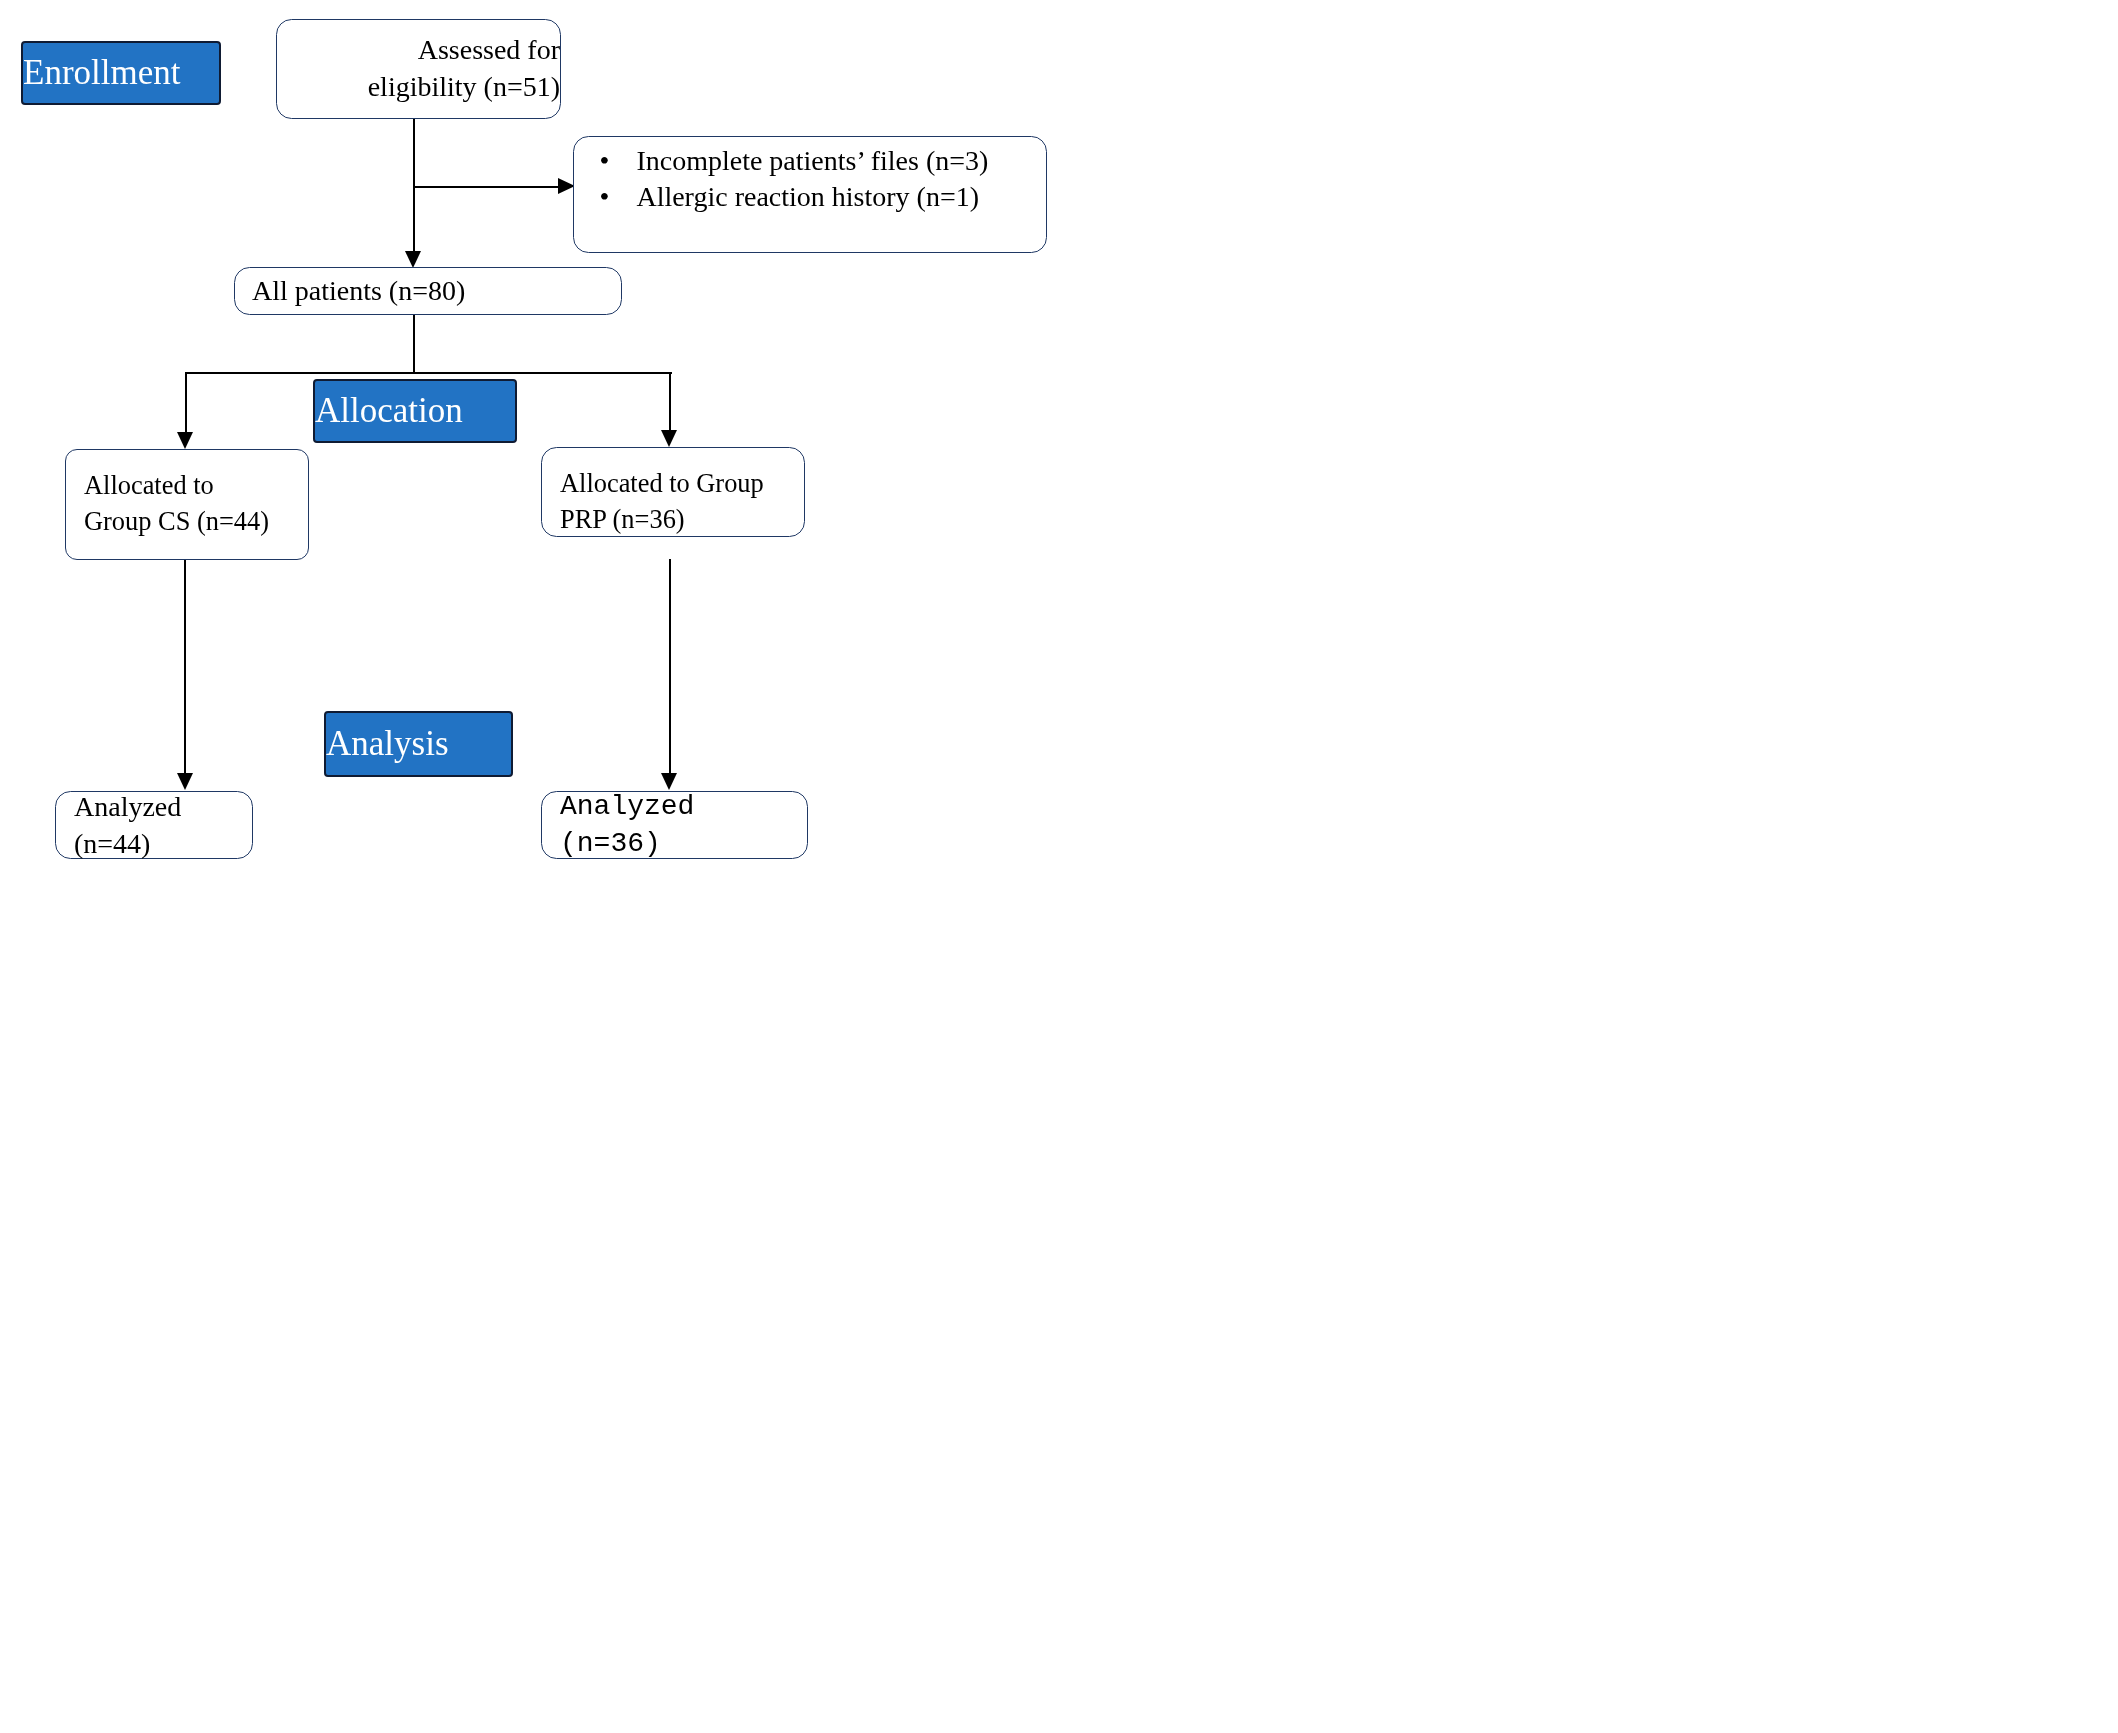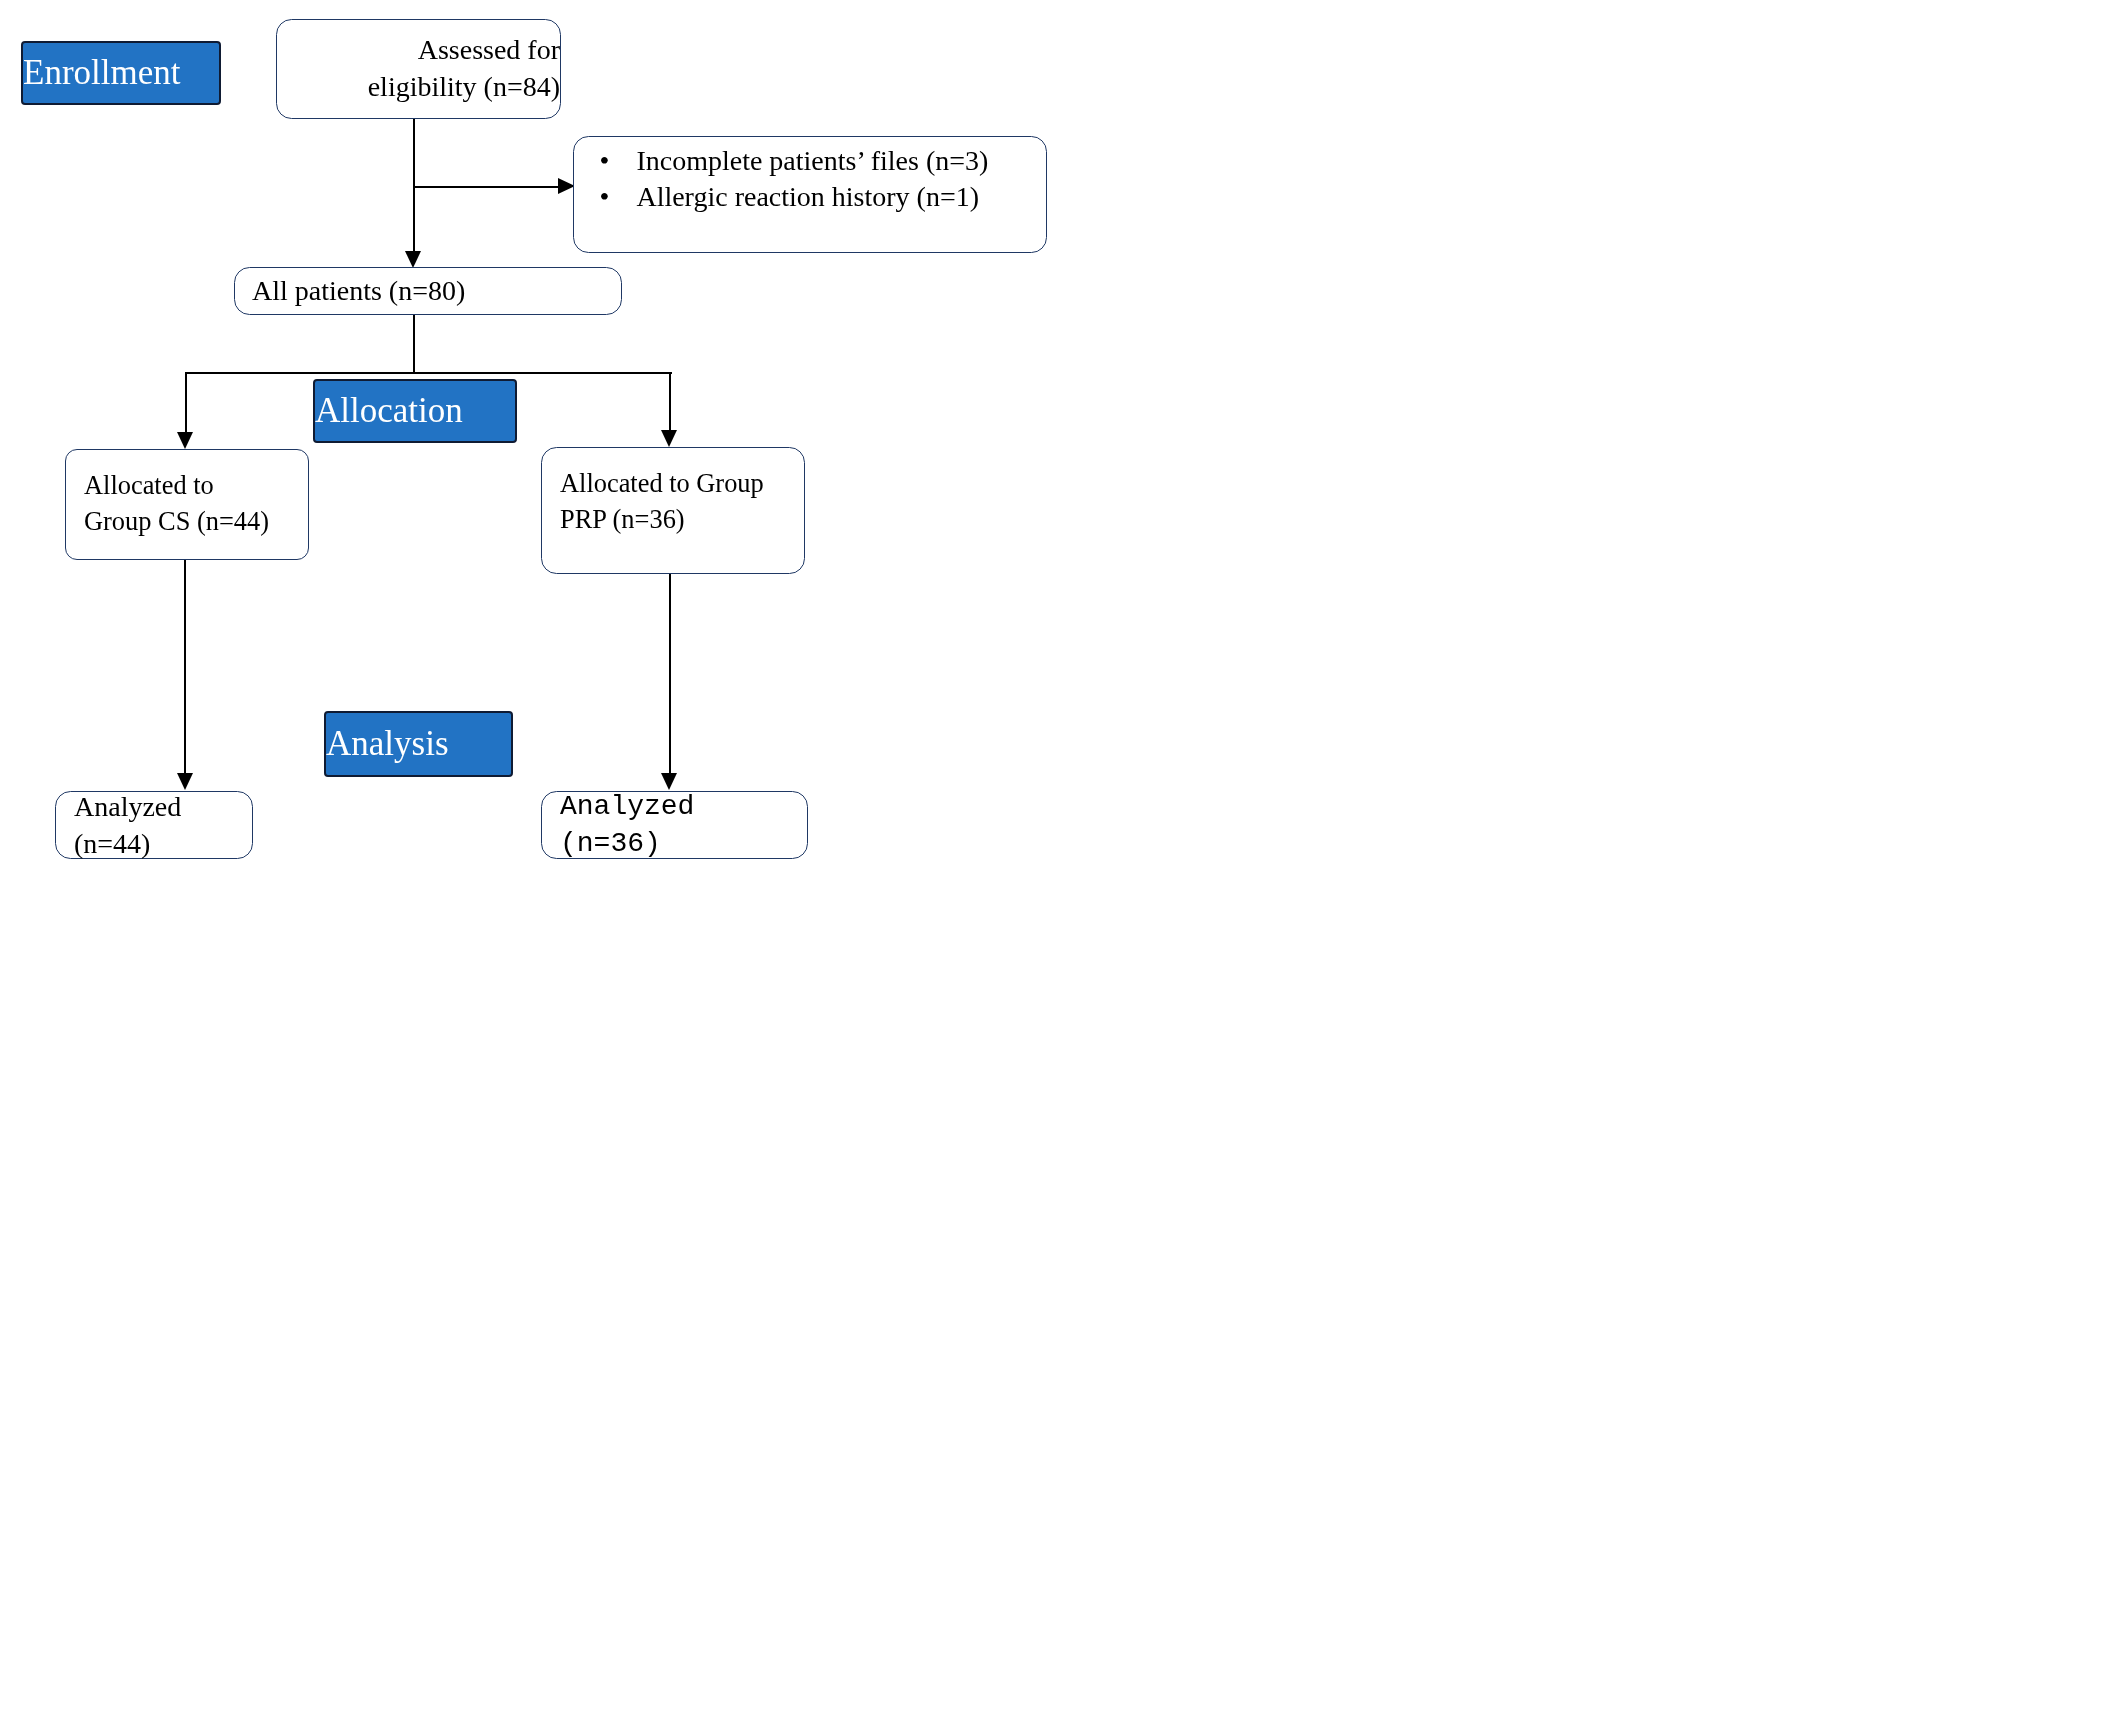--- a/index.html
+++ b/index.html
@@ -60,21 +60,21 @@
     border-bottom:8.4px solid transparent;
     border-left:17px solid var(--arrow);
   }
   
   .assessed{left:276px;top:19.3px;width:285px;height:100px;padding-top:10.3px;}
   .excluded{left:573px;top:136px;width:474px;height:117px;padding:6.4px 11.6px 5.2px 14px;line-height:36px;}
   .bullet-row{display:flex;}
   .bullet-marker{margin-left:11.6px;margin-right:27px;}
   .allpatients{left:234px;top:267px;width:388px;height:48px;line-height:45px;padding-left:17px;box-sizing:border-box;}
   .group-cs{left:65px;top:449px;width:244px;height:111px;padding:17px 0 0 18px;font-size:26.4px;line-height:36px;border-radius:12px;}
-  .group-prp{left:541px;top:447px;width:264px;height:127px;padding:17px 0 0 18px;font-size:26.4px;line-height:36px;}
+  .group-prp{left:541px;top:447px;width:264px;height:90px;padding:17px 0 0 18px;font-size:26.4px;line-height:36px;}
   .analyzed-cs{left:55px;top:791px;width:198px;height:68px;display:flex;align-items:center;padding-left:18px;}
   .analyzed-prp{left:541px;top:791px;width:267px;height:68px;display:flex;align-items:center;padding-left:18px;font-family:Liberation Mono, monospace;}
   
   .badge-enrollment{left:21px;top:41px;width:200px;height:64px;}
   .badge-allocation{left:313px;top:379px;width:204px;height:64px;}
   .badge-analysis{left:324px;top:711px;width:189px;height:66px;}
 </style>
 </head>
 <body>
 
@@ -85,21 +85,21 @@
   </div>
   <div class="badge badge-allocation">
     <span>Allocation</span>
   </div>
   <div class="badge badge-analysis">
     <span>Analysis</span>
   </div>
 
   <div class="box centered assessed">
     <div>Assessed for</div>
-    <div>eligibility (n=84)</div>
+    <div>eligibility (n=51)</div>
   </div>
 
   <div class="box excluded">
     <div class="bullet-row">
       <span class="bullet-marker">•</span>
       <span>Incomplete patients’ files (n=3)</span>
     </div>
     <div class="bullet-row">
       <span class="bullet-marker">•</span>
       <span>Allergic reaction history (n=1)</span>

